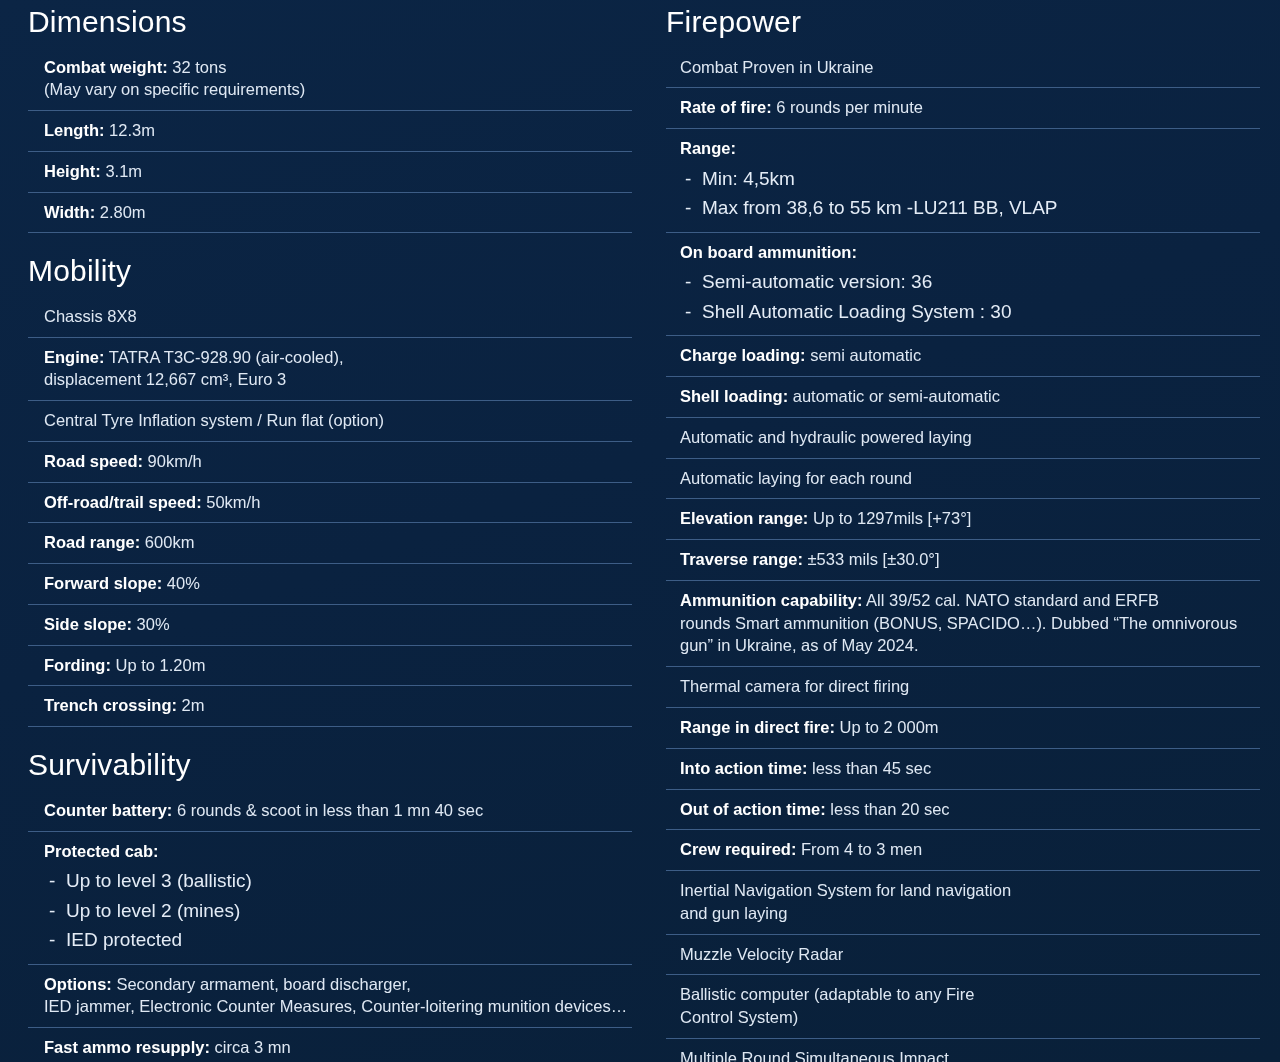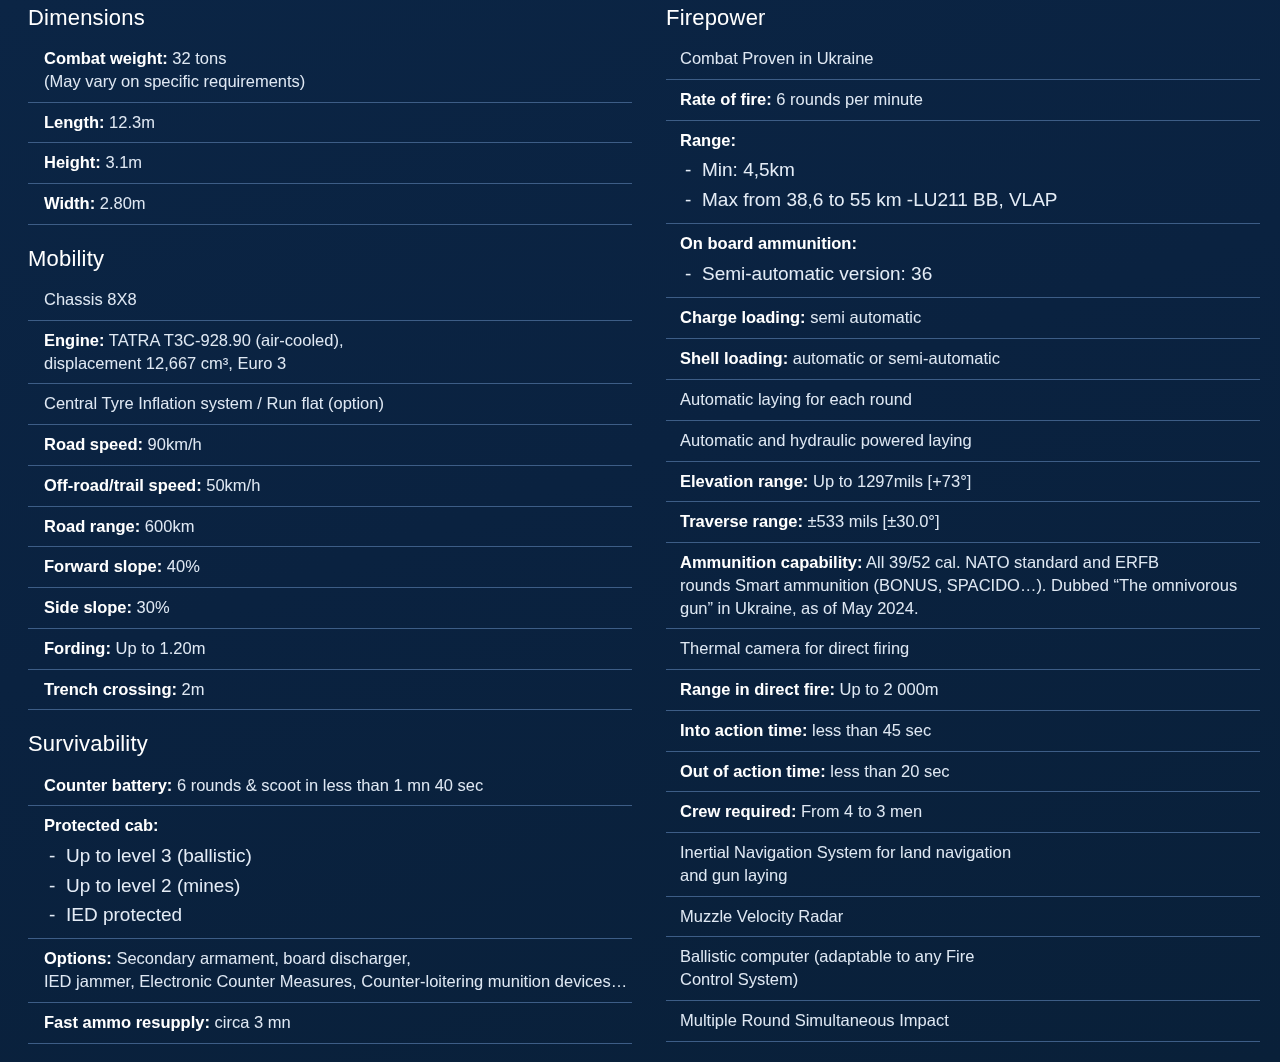--- a/index.html
+++ b/index.html
@@ -27,21 +27,21 @@
   }
   .col-left {
     width: 640px;
     padding: 0 8px 0 28px;
   }
   .col-right {
     width: 640px;
     padding: 0 20px 0 26px;
   }
   h2.section-title {
-    font-size: 22px;
+    font-size: 30px;
     font-weight: 400;
     letter-spacing: 0.2px;
     color: #ffffff;
     margin: 0;
     padding: 6px 0 10px 0;
     line-height: 1.05;
   }
   .section-title.mobility { padding-top: 22px; }
   .section-title.surviv { padding-top: 22px; }
   ul.spec-list {
@@ -137,25 +137,26 @@
       <h2 class="section-title">Firepower</h2>
       <ul class="spec-list">
           <li class="spec-row"><span class="val">Combat Proven in Ukraine</span></li>
           <li class="spec-row"><span class="lbl">Rate of fire:</span><span class="val"> 6 rounds per minute</span></li>
           <li class="spec-row"><span class="lbl">Range:</span><ul class="sub-list">
               <li>Min: 4,5km</li>
               <li>Max from 38,6 to 55 km -LU211 BB, VLAP</li>
             </ul></li>
           <li class="spec-row"><span class="lbl">On board ammunition:</span><ul class="sub-list">
               <li>Semi-automatic version: 36</li>
+              <li>Shell Automatic Loading System : 30</li>
             </ul></li>
           <li class="spec-row"><span class="lbl">Charge loading:</span><span class="val"> semi automatic</span></li>
           <li class="spec-row"><span class="lbl">Shell loading:</span><span class="val"> automatic or semi-automatic</span></li>
+          <li class="spec-row"><span class="val">Automatic and hydraulic powered laying</span></li>
           <li class="spec-row"><span class="val">Automatic laying for each round</span></li>
-          <li class="spec-row"><span class="val">Automatic and hydraulic powered laying</span></li>
           <li class="spec-row"><span class="lbl">Elevation range:</span><span class="val"> Up to 1297mils [+73°]</span></li>
           <li class="spec-row"><span class="lbl">Traverse range:</span><span class="val"> ±533 mils [±30.0°]</span></li>
           <li class="spec-row"><span class="lbl">Ammunition capability:</span><span class="val"> All 39/52 cal. NATO standard and ERFB</span><span class="val note">rounds Smart ammunition (BONUS, SPACIDO…). Dubbed “The omnivorous gun” in Ukraine, as of May 2024.</span></li>
           <li class="spec-row"><span class="val">Thermal camera for direct firing</span></li>
           <li class="spec-row"><span class="lbl">Range in direct fire:</span><span class="val"> Up to 2 000m</span></li>
           <li class="spec-row"><span class="lbl">Into action time:</span><span class="val"> less than 45 sec</span></li>
           <li class="spec-row"><span class="lbl">Out of action time:</span><span class="val"> less than 20 sec</span></li>
           <li class="spec-row"><span class="lbl">Crew required:</span><span class="val"> From 4 to 3 men</span></li>
           <li class="spec-row"><span class="val">Inertial Navigation System for land navigation</span><span class="val note">and gun laying</span></li>
           <li class="spec-row"><span class="val">Muzzle Velocity Radar</span></li>

